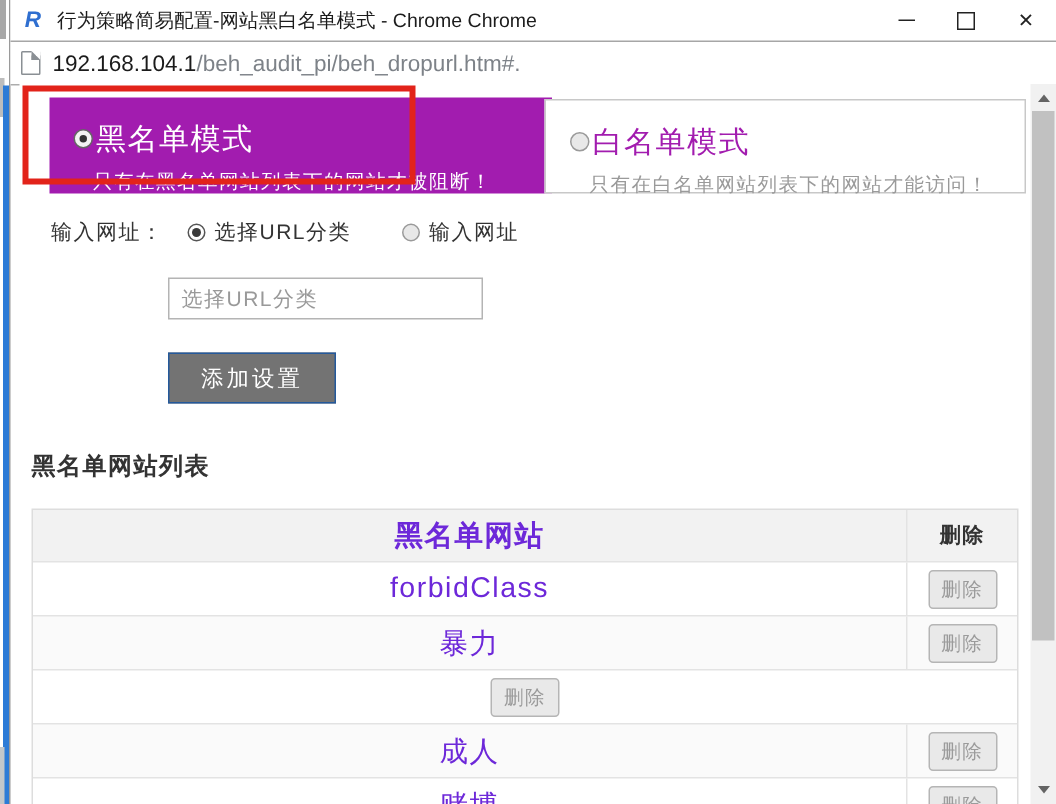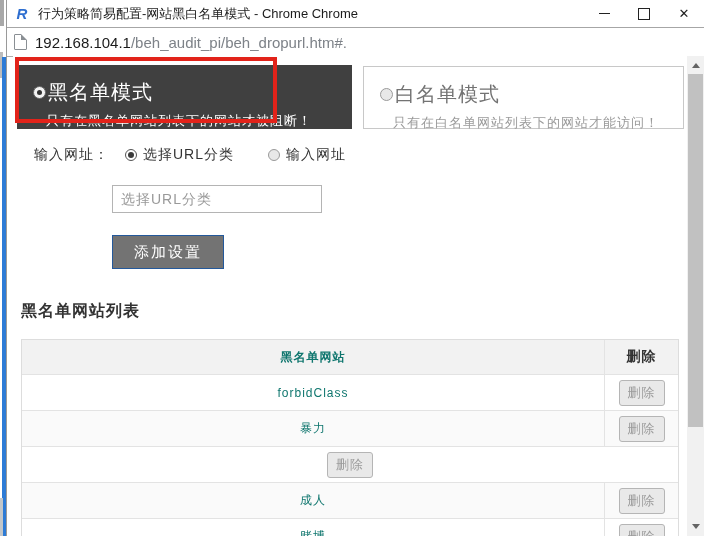--- a/index.html
+++ b/index.html
@@ -32,30 +32,30 @@
   .page-icon::after{content:"";position:absolute;right:-1px;top:-1px;border:3px solid #fff;
     border-left-color:#8a8f94;border-bottom-color:#8a8f94;}
   .url-text{margin-left:8px;font-size:15px;white-space:nowrap;}
   .url-host{color:#1b1b1b;}
   .url-path{color:#7d8288;}
 
   
   .content{position:absolute;left:6px;top:56px;right:0;bottom:0;background:#fff;}
 
   .mode-box{position:absolute;box-sizing:border-box;padding:14px 0 0 16px;cursor:pointer;}
-  .mode-black{left:4px;top:9px;width:335px;height:64px;background:#404040;}
+  .mode-black{left:20px;top:9px;width:335px;height:64px;background:#a21caf;}
   .mode-white{left:350px;top:10px;width:321px;height:63px;background:#fff;border:1px solid #c8c8c8;}
   .mode-title-row{display:flex;align-items:center;}
   .radio{width:11px;height:11px;border-radius:50%;box-sizing:content-box;position:relative;flex:0 0 auto;}
   .radio-on{border:1px solid #666;background:#f3f3f3;}
   .radio-on::after{content:"";position:absolute;left:3px;top:3px;width:5px;height:5px;border-radius:50%;background:#333;}
   .radio-off{border:1px solid #9a9a9a;background:#e8e8e8;}
   .mode-title{font-size:20px;margin-left:2px;letter-spacing:1px;}
   .mode-black .mode-title{color:#fff;}
-  .mode-white .mode-title{color:#737373;}
+  .mode-white .mode-title{color:#a21caf;}
   .mode-desc{font-size:13px;margin:6px 0 0 13px;letter-spacing:1px;}
   .mode-black .mode-desc{color:#fff;}
   .mode-white .mode-desc{color:#9a9a9a;}
 
   .red-annotation{position:absolute;left:2px;top:1px;width:254px;height:58px;border:4px solid #e2231a;
     pointer-events:none;z-index:40;}
 
   .forbid-row{position:absolute;left:21px;top:90px;display:flex;align-items:center;font-size:14px;color:#333;}
   .forbid-label{margin-right:10px;letter-spacing:1px;}
   .forbid-opt{display:flex;align-items:center;margin-right:28px;cursor:pointer;}
@@ -72,21 +72,21 @@
     border:1px solid #24599b;box-sizing:border-box;color:#fff;font-size:15px;display:flex;
     align-items:center;justify-content:center;letter-spacing:2px;cursor:pointer;}
 
   .list-heading{position:absolute;left:8px;top:245px;font-size:16px;font-weight:bold;color:#333;letter-spacing:1px;}
 
   .site-table{position:absolute;left:8px;top:283px;width:658px;border:1px solid #ddd;box-sizing:border-box;}
   .t-row{display:flex;height:35px;border-top:1px solid #e3e3e3;background:#fff;}
   .t-row:first-child{border-top:none;}
   .t-header{height:34px;background:#f2f2f2;font-weight:bold;}
   .t-row.alt{background:#fafafa;}
-  .c-site{width:582px;display:flex;align-items:center;justify-content:center;font-size:12px;color:#0f766e;
+  .c-site{width:582px;display:flex;align-items:center;justify-content:center;font-size:19px;color:#6d28d9;
     border-right:1px solid #e3e3e3;letter-spacing:1px;text-align:right;}
   .c-del{flex:1;display:flex;align-items:center;justify-content:center;font-size:14px;color:#333;letter-spacing:1px;}
   .del-btn{width:46px;height:26px;background:#e9e9e9;border:1px solid #b5b5b5;border-radius:3px;
     color:#9b9b9b;font-size:13px;display:flex;align-items:center;justify-content:center;
     letter-spacing:1px;cursor:pointer;box-sizing:border-box;}
 
   
   .scrollbar{position:absolute;right:0;top:56px;width:17px;height:480px;background:#f1f1f1;z-index:60;}
   .sb-arrow{position:absolute;left:0;width:17px;height:14px;display:flex;align-items:center;justify-content:center;}
   .sb-up{top:2px;}

